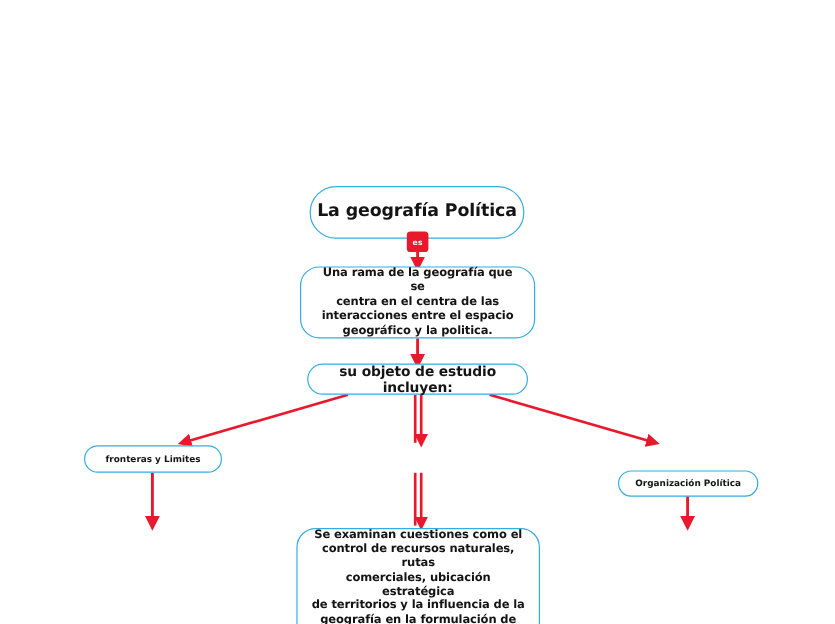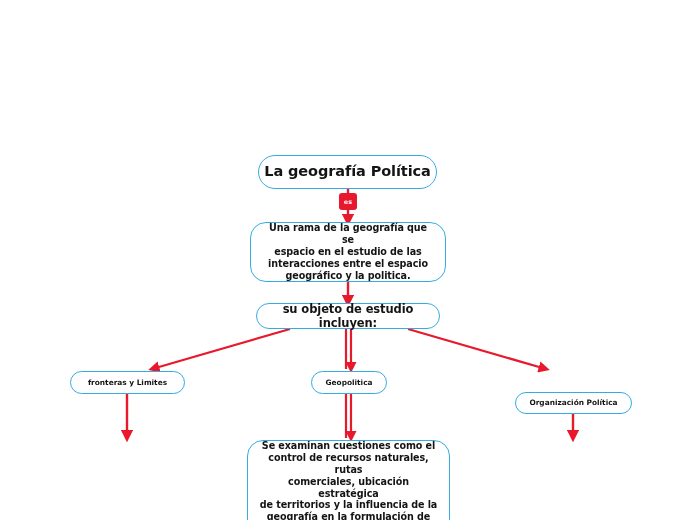--- a/index.html
+++ b/index.html
@@ -114,46 +114,43 @@
     <line x1="127" y1="394" x2="127" y2="438" stroke="#e8192c" stroke-width="2.4" marker-end="url(#arrowhead)"></line>
 
     <line x1="346" y1="394" x2="346" y2="438" stroke="#e8192c" stroke-width="2.2"></line>
     <line x1="351" y1="394" x2="351" y2="438" stroke="#e8192c" stroke-width="2.2" marker-end="url(#arrowhead)"></line>
 
     <line x1="573" y1="394" x2="573" y2="438" stroke="#e8192c" stroke-width="2.4" marker-end="url(#arrowhead)"></line>
 
     <line x1="348" y1="513" x2="348" y2="520" stroke="#e8192c" stroke-width="2.4"></line>
   </svg>
 
-  <div class="node pill root" style="left:258px; top:155px; width:179px; height:34px;">
+  <div class="node pill root" style="left:258px; top:155px; width:179px; height:44px;">
     <span class="node-text">La geografía Política</span>
   </div>
 
   <div class="badge" style="left:339px; top:193px; width:18px; height:17px;">
     <span>es</span>
   </div>
 
   <div class="node rounded desc" style="left:250px; top:222px; width:196px; height:60px;">
     <span class="node-text">Una rama de la geografía que se
-espacio en el estudio de las
+centra en el centra de las
 interacciones entre el espacio
 geográfico y la politica.</span>
   </div>
 
   <div class="node pill mid" style="left:256px; top:303px; width:184px; height:26px;">
     <span class="node-text">su objeto de estudio incluyen:</span>
   </div>
 
   <div class="node pill small" style="left:70px; top:371px; width:115px; height:23px;">
     <span class="node-text">fronteras y Limites</span>
   </div>
 
-  <div class="node pill small" style="left:311px; top:371px; width:76px; height:23px;">
-    <span class="node-text">Geopolitica</span>
-  </div>
 
   <div class="node pill small" style="left:515px; top:392px; width:117px; height:22px;">
     <span class="node-text">Organización Política</span>
   </div>
 
 
   <div class="node rounded leaf" style="left:247px; top:440px; width:203px; height:95px;">
     <span class="node-text">Se examinan cuestiones como el
 control de recursos naturales, rutas
 comerciales, ubicación estratégica

